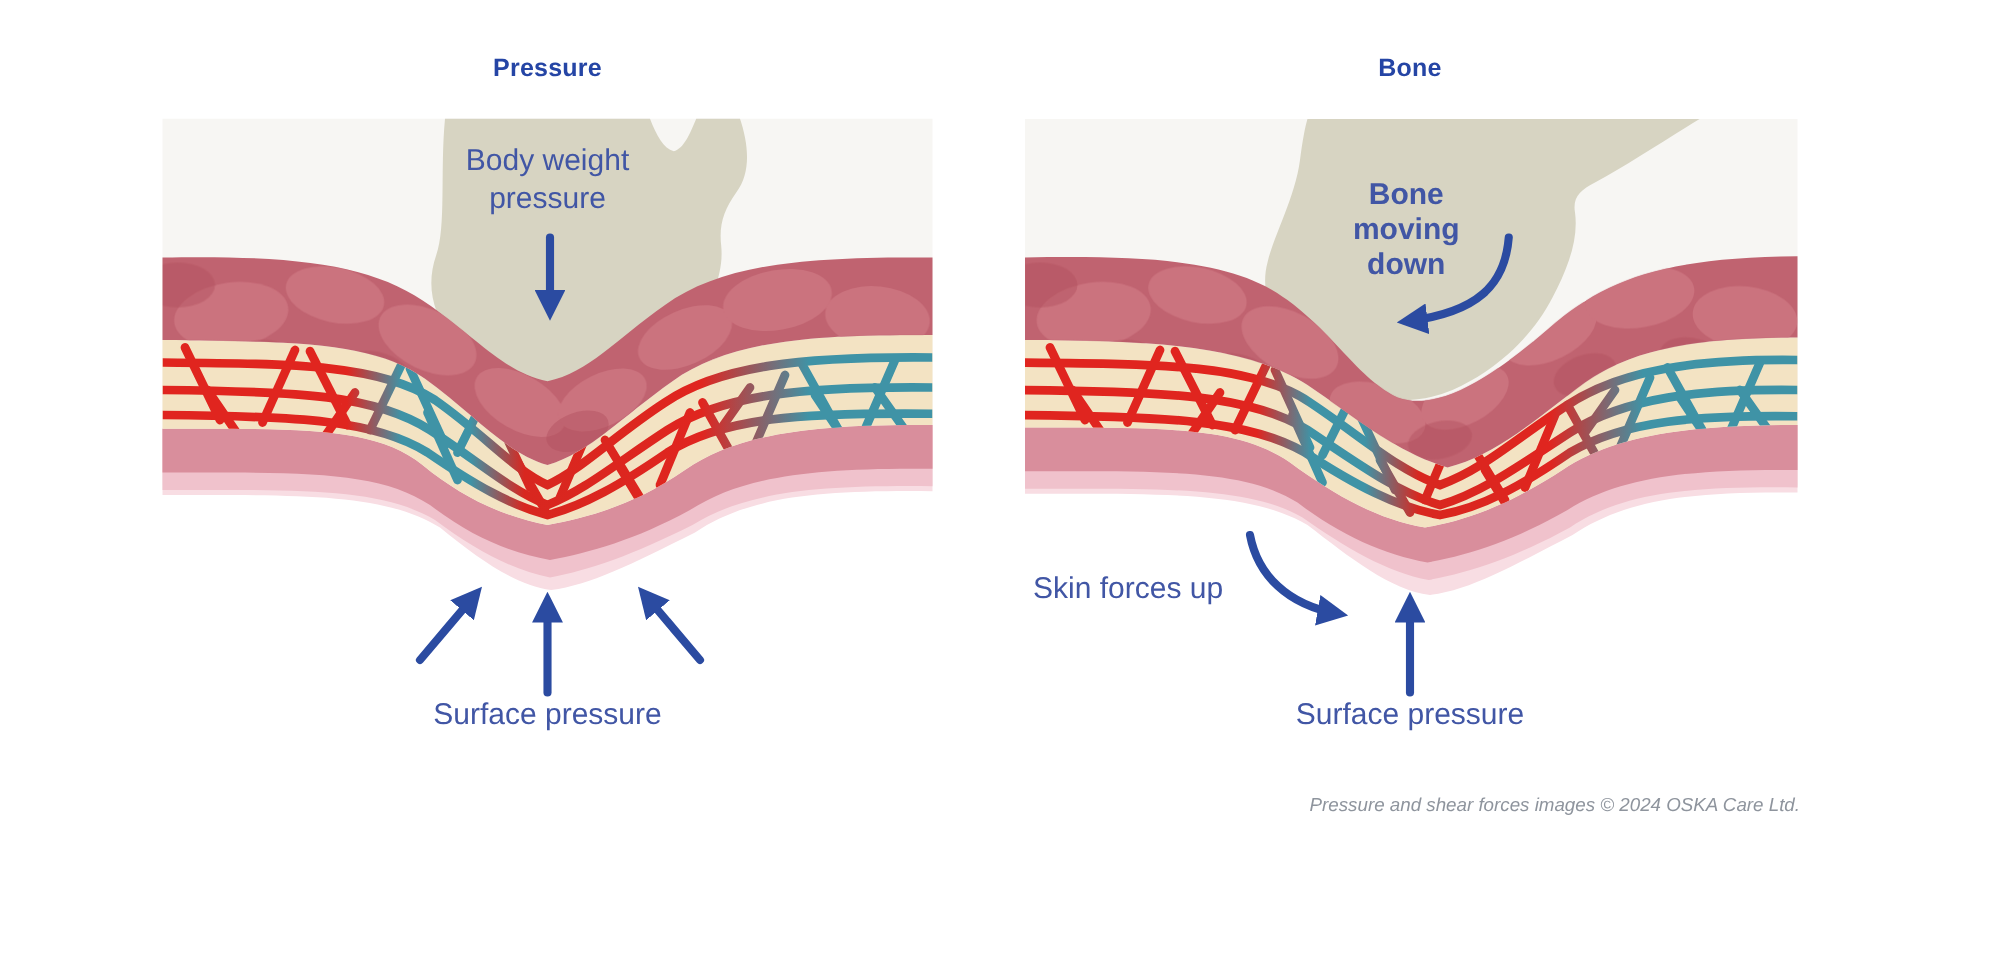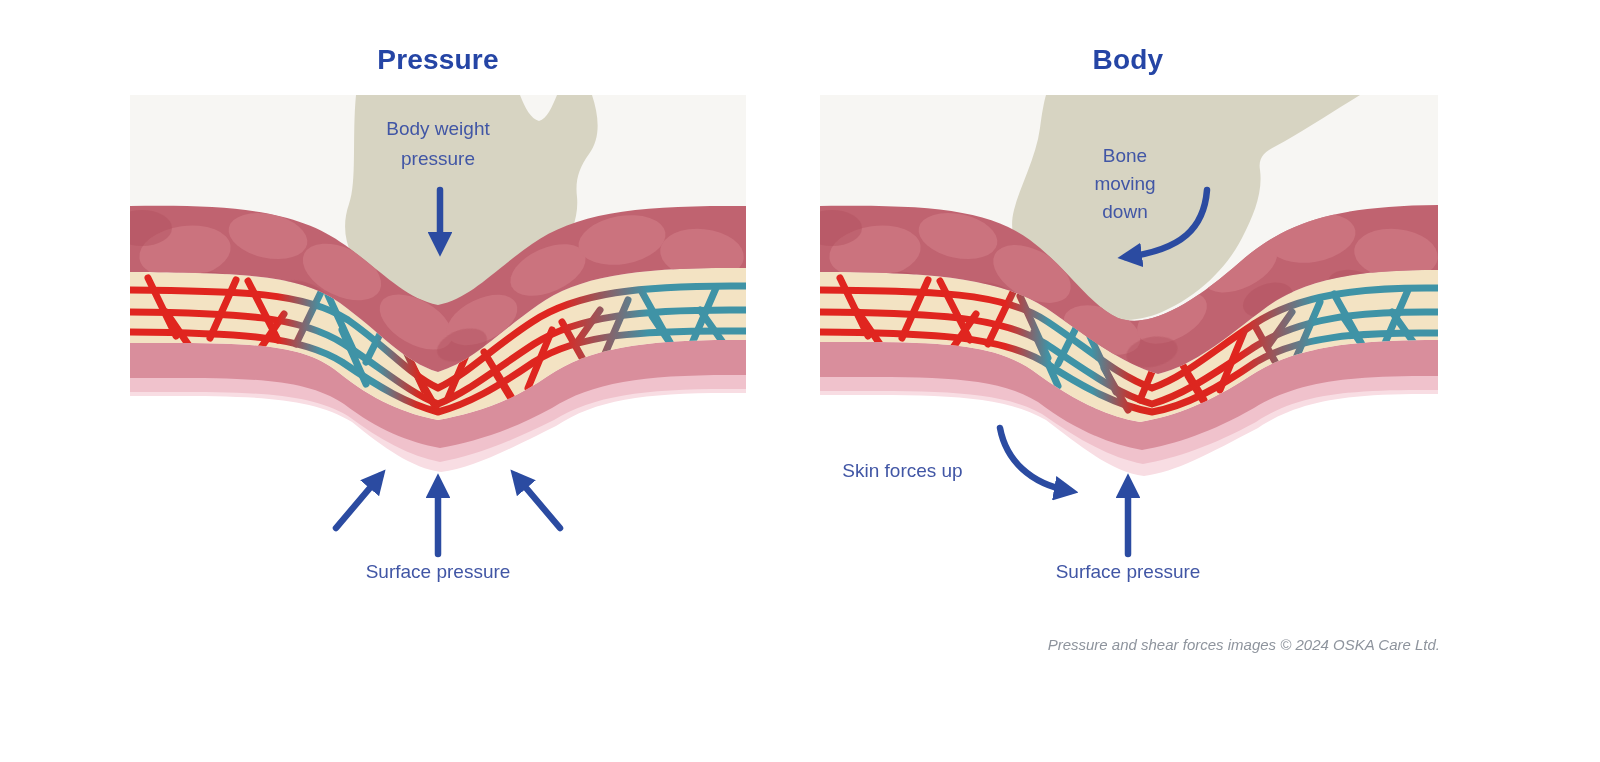--- a/index.html
+++ b/index.html
@@ -1,22 +1,22 @@
 <!DOCTYPE html>
 <html><head>
 <meta charset="utf-8">
 <style>
   html,body{margin:0;padding:0;background:#ffffff;}
   .stage{
     position:relative;width:1600px;height:762px;background:#ffffff;overflow:hidden;
     font-family:"Liberation Sans", sans-serif;
   }
   .stage svg{position:absolute;left:0;top:0;}
-  .lbl{position:absolute;color:#4156a5;font-size:19px;line-height:30px;text-align:center;}
-  .title{position:absolute;color:#2545a5;font-size:28px;font-weight:bold;text-align:center;letter-spacing:0.2px;}
+  .lbl{position:absolute;color:#4156a5;font-size:24px;line-height:30px;text-align:center;}
+  .title{position:absolute;color:#2545a5;font-size:20px;font-weight:bold;text-align:center;letter-spacing:0.2px;}
   .credit{
     position:absolute;color:#8e949d;font-size:15px;font-style:italic;text-align:right;
   }
 </style>
 </head>
 <body>
 
 <div class="stage">
 
 <svg width="1600" height="762" viewBox="0 0 1600 762">
@@ -190,23 +190,23 @@
 
     <g stroke="#2b4ba1" stroke-width="6.5" stroke-linecap="round" fill="none">
       <path d="M1207,190 C1204,228 1182,250 1126,257" marker-end="url(#ah)"></path>
       <path d="M1000,428 C1006,460 1030,484 1070,491" marker-end="url(#ah)"></path>
       <path d="M1128,554 L1128,482" marker-end="url(#ah)"></path>
     </g>
   </g>
 </svg>
 
   <div class="title" style="left:288px;top:44px;width:300px;">Pressure</div>
-  <div class="title" style="left:978px;top:44px;width:300px;">Body</div>
+  <div class="title" style="left:978px;top:44px;width:300px;">Bone</div>
 
   <div class="lbl" style="left:353px;top:114px;width:170px;">Body weight pressure</div>
   <div class="lbl" style="left:318px;top:557px;width:240px;">Surface pressure</div>
 
-  <div class="lbl" style="left:1070px;top:142px;width:110px;line-height:28px;">Bone moving down</div>
+  <div class="lbl" style="left:1070px;top:142px;width:110px;line-height:28px;font-weight:bold;">Bone moving down</div>
   <div class="lbl" style="left:820px;top:456px;width:165px;white-space:nowrap;">Skin forces up</div>
   <div class="lbl" style="left:1008px;top:557px;width:240px;">Surface pressure</div>
 
   <div class="credit" style="left:900px;top:636px;width:540px;">Pressure and shear forces images © 2024 OSKA Care Ltd.</div>
 </div>
 
 </body></html>

